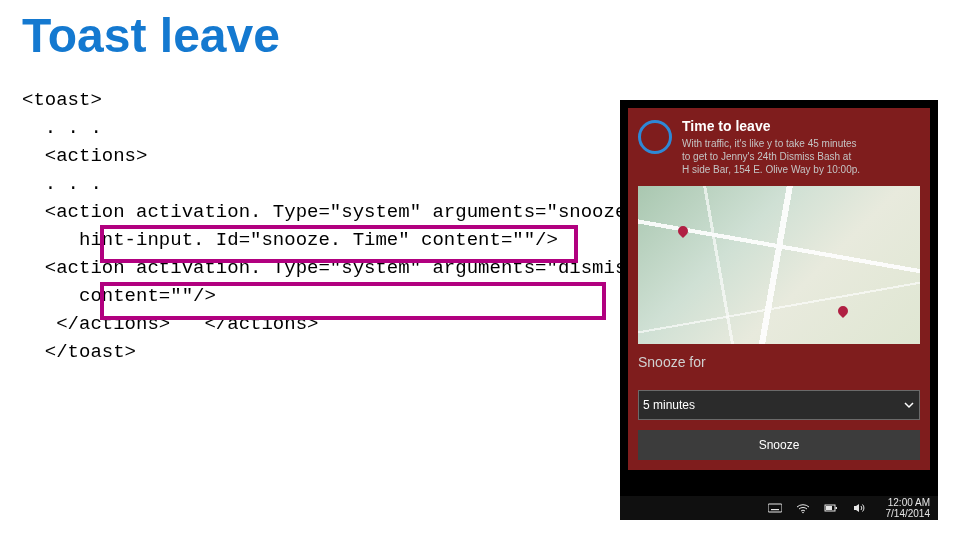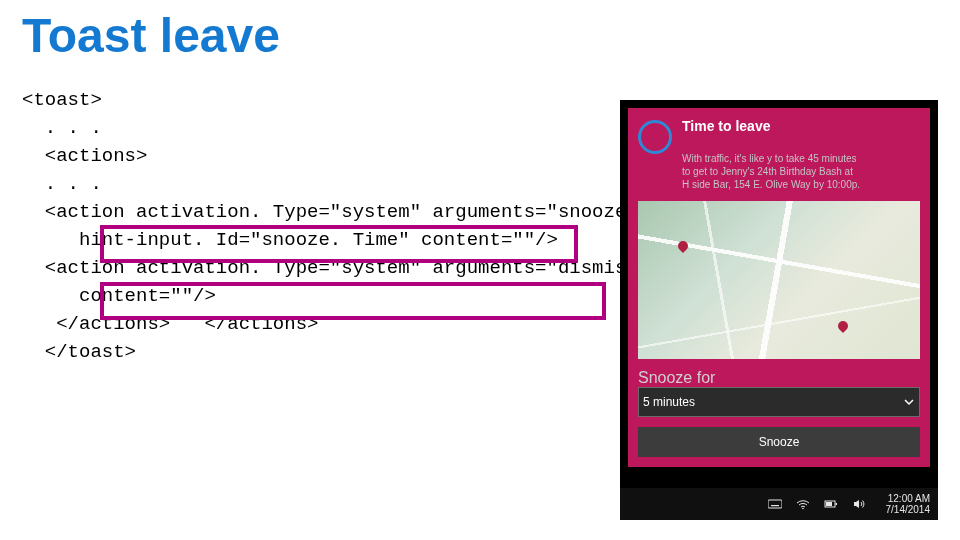--- a/index.html
+++ b/index.html
@@ -1,42 +1,42 @@
 <!DOCTYPE html>
 <html><head>
 <meta charset="utf-8">
 <style>
 html,body{margin:0;padding:0;width:960px;height:540px;background:#fff;font-family:"Segoe UI",Arial,sans-serif;position:relative;overflow:hidden}
 .title{position:absolute;left:22px;top:8px;font-size:48px;font-weight:700;color:#1479d0}
 .code{position:absolute;left:22px;top:86px;font-family:"Consolas","Courier New",monospace;font-size:19px;line-height:28px;color:#000;white-space:pre}
 .hl1{position:absolute;left:100px;top:225px;width:470px;height:30px;border:4px solid #b1007f;pointer-events:none}
 .hl2{position:absolute;left:100px;top:282px;width:498px;height:30px;border:4px solid #b1007f;pointer-events:none}
 .shot{position:absolute;right:22px;top:100px;width:318px;height:420px;background:#000}
-.toast{position:absolute;left:8px;top:8px;right:8px;background:#be185d;color:#fff}
+.toast{position:absolute;left:8px;top:8px;right:8px;background:#7f1d1d;color:#fff}
 .thead{display:flex;padding:10px 10px 6px 10px}
 .ring{width:28px;height:28px;border:3px solid #2e88d6;border-radius:50%;flex-shrink:0;margin-top:2px}
 .ttxt{margin-left:10px}
 .ttitle{font-size:14px;font-weight:600}
-.tbody{font-size:10px;color:#c4c4c4;line-height:13px;margin-top:18px}
+.tbody{font-size:10px;color:#c4c4c4;line-height:13px;margin-top:3px}
 .map{margin:4px 10px 0 10px;height:158px;background:linear-gradient(135deg,#a9c7b0 0%,#cfe0d4 35%,#e8eadd 60%,#dfe6d2 100%);position:relative;overflow:hidden}
 .map::before{content:"";position:absolute;inset:0;background:
  linear-gradient(100deg,transparent 48%,#fff 48%,#fff 50%,transparent 50%),
  linear-gradient(10deg,transparent 58%,#fff 58%,#fff 60%,transparent 60%),
  linear-gradient(80deg,transparent 30%,rgba(255,255,255,.7) 30%,rgba(255,255,255,.7) 31%,transparent 31%),
  linear-gradient(170deg,transparent 70%,rgba(255,255,255,.7) 70%,rgba(255,255,255,.7) 71%,transparent 71%);
  opacity:.9}
 .pin{position:absolute;width:10px;height:10px;background:#b02043;border-radius:50% 50% 50% 0;transform:rotate(-45deg)}
 .pin.a{left:40px;top:40px}
 .pin.b{left:200px;top:120px}
 .sarea{padding:10px}
-.slabel{font-size:16px;color:#d0d0d0;margin-bottom:0}
+.slabel{font-size:14px;color:#d0d0d0;margin-bottom:20px}
 .select{border:1px solid #6a6a6a;height:28px;display:flex;align-items:center;justify-content:space-between;padding:0 4px;font-size:12px;color:#fff;background:#2b2b2b}
 .btns{display:flex;margin-top:10px}
 .btn{flex:1;height:30px;background:#3c3c3c;display:flex;align-items:center;justify-content:center;font-size:12px;color:#fff}
-.taskbar{position:absolute;left:0;right:0;bottom:0;height:32px;background:#101010;display:flex;align-items:center;justify-content:flex-end;padding:0 8px;gap:14px;color:#e6e6e6}
+.taskbar{position:absolute;left:0;right:0;bottom:0;height:24px;background:#101010;display:flex;align-items:center;justify-content:flex-end;padding:0 8px;gap:14px;color:#e6e6e6}
 .ticon{width:14px;height:12px;display:inline-block}
 .clock{font-size:10px;line-height:11px;text-align:right;margin-left:6px}
 svg{display:block}
 </style>
 </head>
 <body>
 
 <div class="title">Toast leave</div>
 
 <div class="code"><span>&lt;toast&gt;</span>
@@ -54,21 +54,21 @@
 <div class="hl2"></div>
 
 <div class="shot">
   <div class="toast">
     <div class="thead">
       <div class="ring"></div>
       <div class="ttxt">
         <div class="ttitle">Time to leave</div>
         <div class="tbody">
           <div>With traffic, it's like y to take 45 minutes</div>
-          <div>to get to Jenny's 24th Birthday Bash at</div>
+          <div>to get to Jenny's 24th Dismiss Bash at</div>
           <div>H side Bar, 154 E. Olive Way by 10:00p.</div>
         </div>
       </div>
     </div>
     <div class="map">
       <div class="pin a"></div>
       <div class="pin b"></div>
     </div>
     <div class="sarea">
       <div class="slabel">Snooze for</div>

